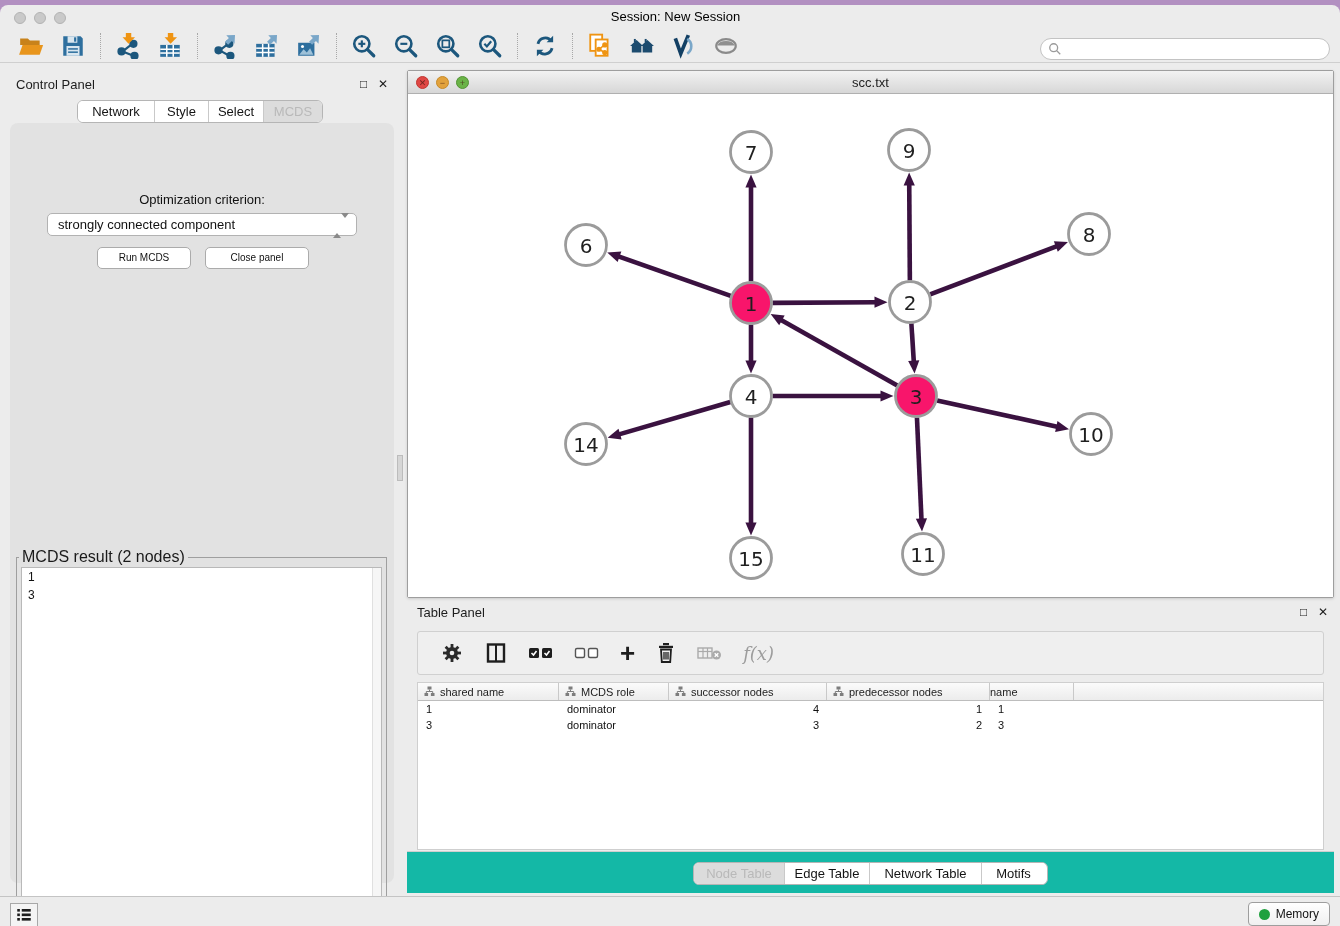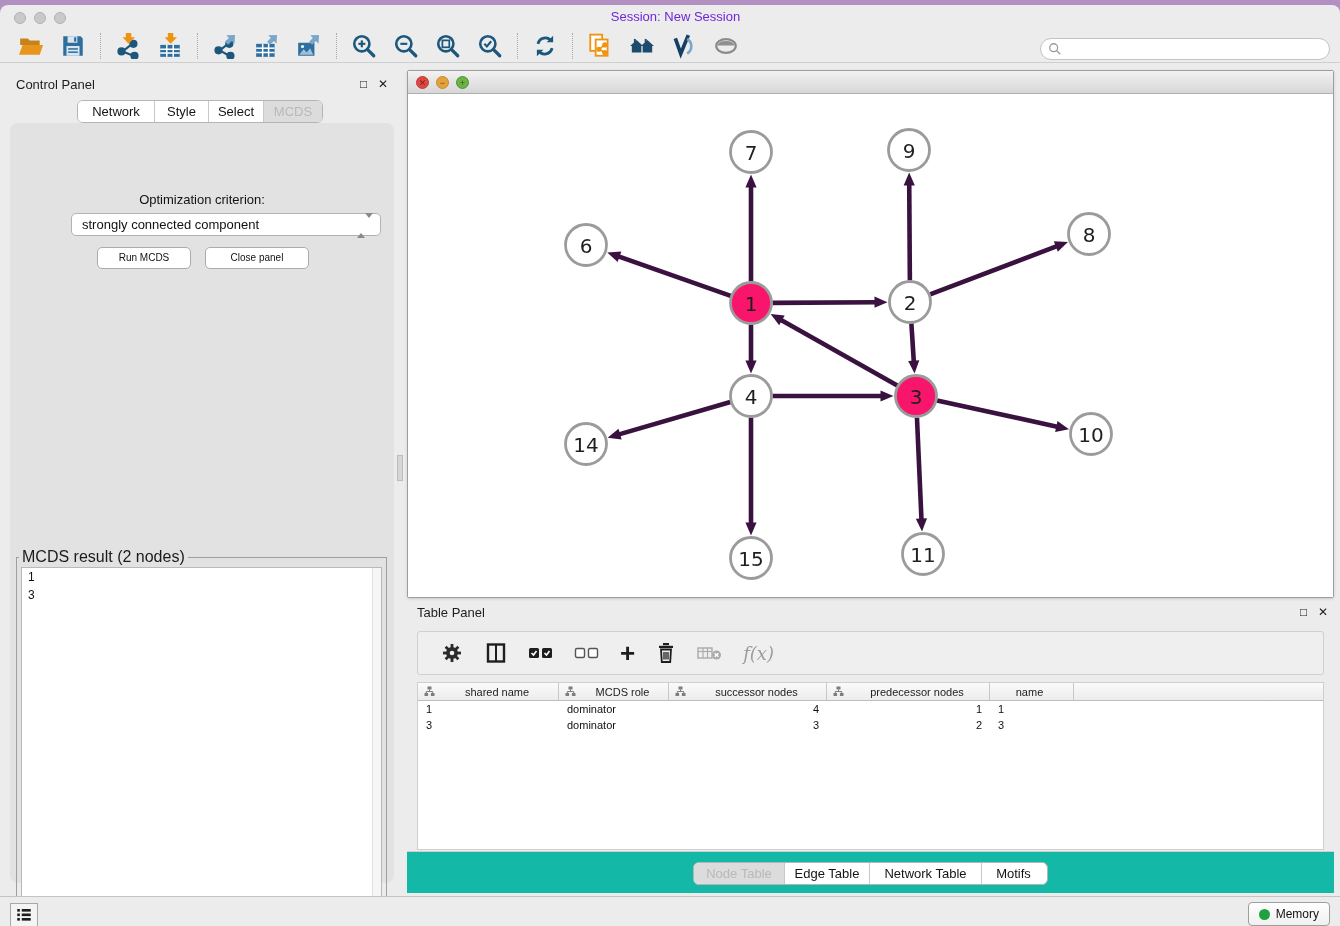--- a/index.html
+++ b/index.html
@@ -10,21 +10,21 @@
   }
   .abs { position:absolute; }
   
   #app-window { position:absolute; left:0; top:5px; width:1340px; height:921px;
     background:#ececec; border-radius:8px 8px 0 0; }
   
   #titlebar { position:absolute; left:0; top:0; width:100%; height:24px; }
   .tl-dot { position:absolute; top:7px; width:12px; height:12px; border-radius:50%;
     background:#c9c9c9; border:1px solid #b3b3b3; }
   #win-title { position:absolute; left:0; right:0; top:4px; text-align:center;
-    font-size:13px; color:#6d28d9;margin-left:11px; }
+    font-size:13px; color:#000000;margin-left:11px; }
   
   #main-toolbar { position:absolute; left:0; top:24px; width:100%; height:34px;
     display:flex; align-items:center; padding-left:10px;
     border-bottom:1px solid #cfcfcf; background:#ececec; }
   .tb-icon { width:26px; height:26px; margin:0 8px; flex:0 0 auto; }
   .tb-sep { width:1px; height:26px; margin:0 6px;
     border-left:1px dotted #a8a8a8; flex:0 0 auto; }
   #search-box { position:absolute; right:10px; top:33px; width:290px; height:22px;
     background:#fff; border:1px solid #c3c3c3; border-radius:11px;
     display:flex; align-items:center; padding-left:7px; }
@@ -38,21 +38,21 @@
   .seg-group { display:flex; border:1px solid #b5b5b5; border-radius:6px; overflow:hidden;
     background:#fff; }
   .seg { font-size:13px; color:#141414; text-align:center; padding:3px 0;
     border-left:1px solid #c9c9c9; background:#fff; white-space:nowrap; }
   .seg:first-child { border-left:none; }
   .seg.selected { background:#dcdcdc; color:#b9b9b9; }
   #opt-label { position:absolute; left:0; top:69px; width:100%; text-align:center;
     font-size:13px; color:#111; }
   #criterion-select { position:absolute; left:37px; top:90px; width:310px; height:23px;
     background:#fff; border:1px solid #b2b2b2; border-radius:5px;
-    display:flex; align-items:center; padding-left:10px; font-size:13px; color:#111;margin-left:24px; }
+    display:flex; align-items:center; padding-left:10px; font-size:13px; color:#111; }
   .stepper { position:absolute; right:7px; top:4px; }
   .stepper .up { width:0; height:0; border-left:4px solid transparent; border-right:4px solid transparent;
     border-bottom:5px solid #8a8a8a; margin-bottom:2px; }
   .stepper .down { width:0; height:0; border-left:4px solid transparent; border-right:4px solid transparent;
     border-top:5px solid #8a8a8a; }
   .cp-btn { position:absolute; top:124px; height:22px; background:#fff; border:1px solid #ababab;
     border-radius:5px; font-size:10px; color:#111; text-align:center; line-height:20px; }
   #mcds-fieldset { position:absolute; left:6px; top:425px; width:371px; height:382px;
     border:1px solid #9f9f9f; background:transparent; }
   #mcds-fieldset legend { font-size:16px; color:#1a1a1a; margin-left:2px; padding:0 3px; }
@@ -81,21 +81,21 @@
     display:flex; align-items:center; padding-left:12px; }
   .tp-icon { margin:0 10px; flex:0 0 auto; }
   .plus-glyph { font-size:26px; font-weight:bold; color:#1e1e1e; line-height:24px; }
   .fx-glyph { font-family:"DejaVu Serif", serif; font-style:italic; font-size:18px; color:#9d9d9d; }
   #data-table { position:absolute; left:10px; top:81px; width:907px; height:168px;
     background:#fff; border:1px solid #cfcfcf; overflow:hidden; }
   #table-header { display:flex; height:18px; background:linear-gradient(#fbfbfb,#ececec);
     border-bottom:1px solid #bdbdbd; }
   .th { display:flex; align-items:center; border-right:1px solid #c9c9c9;
     font-size:11px; color:#222; height:100%; }
-  .th .th-label { flex:1; text-align:center; padding-right:4px; }
+  .th .th-label { flex:1; padding-right:4px; }
   .tr { display:flex; height:16px; }
   .td { font-size:11px; color:#111; line-height:16px; padding:0 8px; white-space:nowrap; }
   #tp-tabs-wrap { position:absolute; left:0px; top:250px; width:927px; height:42px;
     background:#14b8a6; border-top:1px solid #cfcfcf; }
   
   #status-bar { position:absolute; left:0; top:891px; width:1340px; height:35px;
     background:#ececec; border-top:1px solid #c4c4c4; }
   #list-button { position:absolute; left:10px; top:6px; width:28px; height:24px;
     background:#f4f4f4; border:1px solid #a8a8a8; display:flex; align-items:center; justify-content:center; }
   #memory-button { position:absolute; right:10px; top:5px; height:24px; padding:0 10px;
@@ -282,20 +282,21 @@
   </div>
 
   <div class="split-handle" style="left:397px; top:450px; width:6px; height:26px"></div>
   <div class="split-handle" style="left:858px; top:586px; width:10px; height:6px"></div>
 
   <div id="network-window">
     <div id="net-titlebar">
       <span class="traffic" style="left:8px; background:#df4744; border:1px solid #c2362f">✕</span>
       <span class="traffic" style="left:28px; background:#e2a23c; border:1px solid #c78a27">−</span>
       <span class="traffic" style="left:48px; background:#6ab347; border:1px solid #529334">+</span>
+      <div id="net-title">scc.txt</div>
     </div>
     <div id="graph-area">
       <svg id="graph-svg" width="925" height="503">
           <g>
             <line x1="343" y1="187.5" x2="343" y2="91.5" stroke="#3a1240" stroke-width="4.6"></line>
             <polygon points="343,80.5 348.6,93.5 337.4,93.5" fill="#3a1240"></polygon>
           </g>
           <g>
             <line x1="322.7166462783706" y1="201.87009384330602" x2="209.60429533370163" y2="162.10938866275572" stroke="#3a1240" stroke-width="4.6"></line>
             <polygon points="199.22676552263542,158.46152969886577 213.3482107718758,157.48952966146564 209.63402709955153,168.05574183273305" fill="#3a1240"></polygon>

